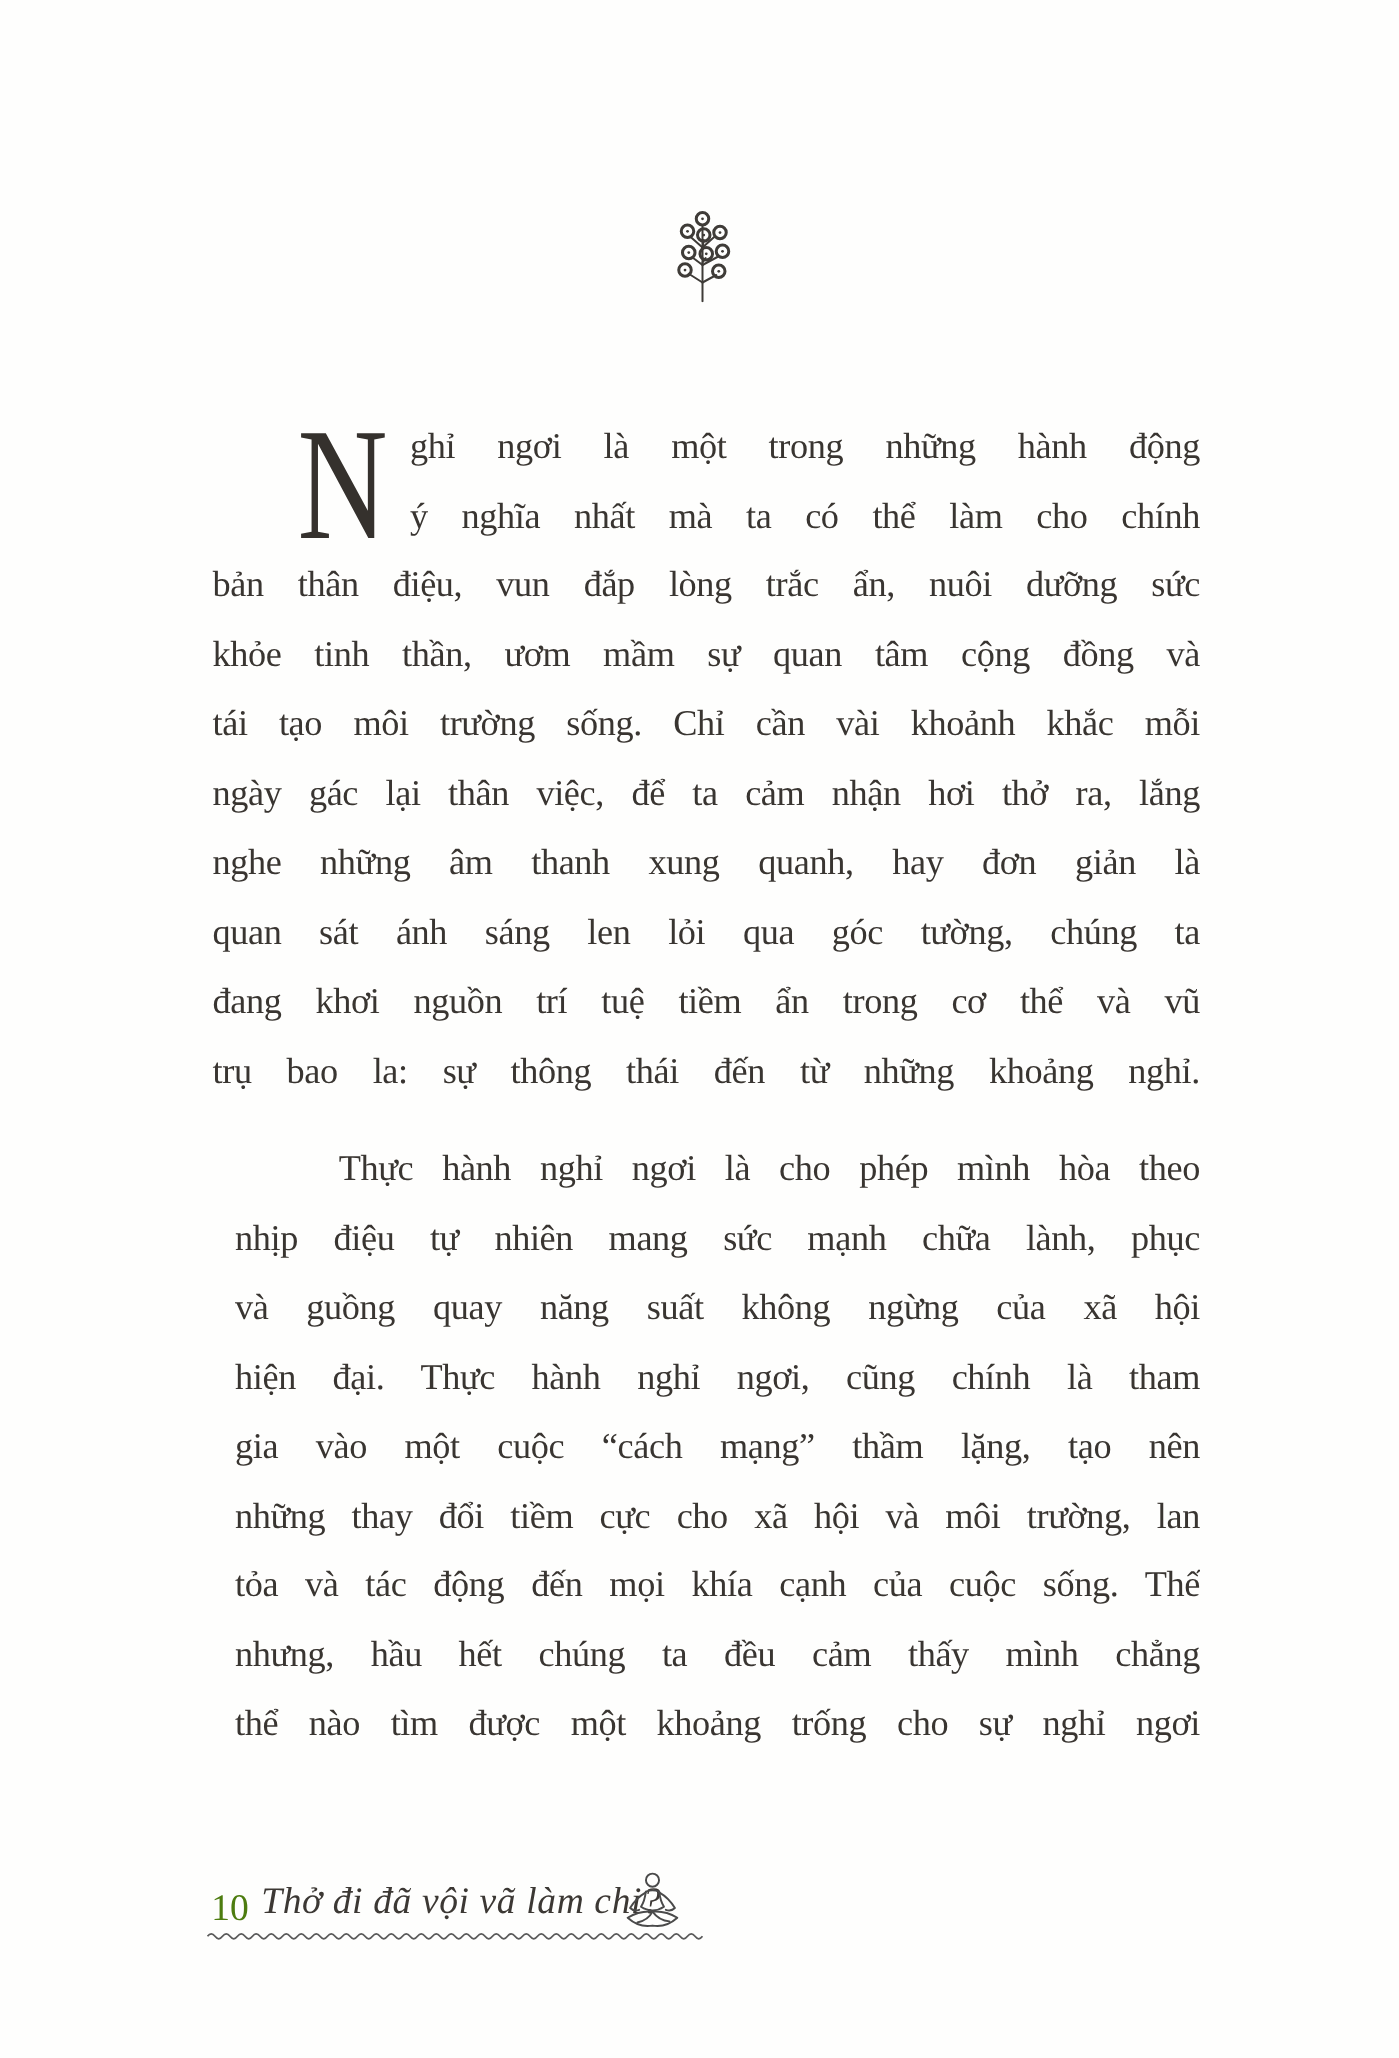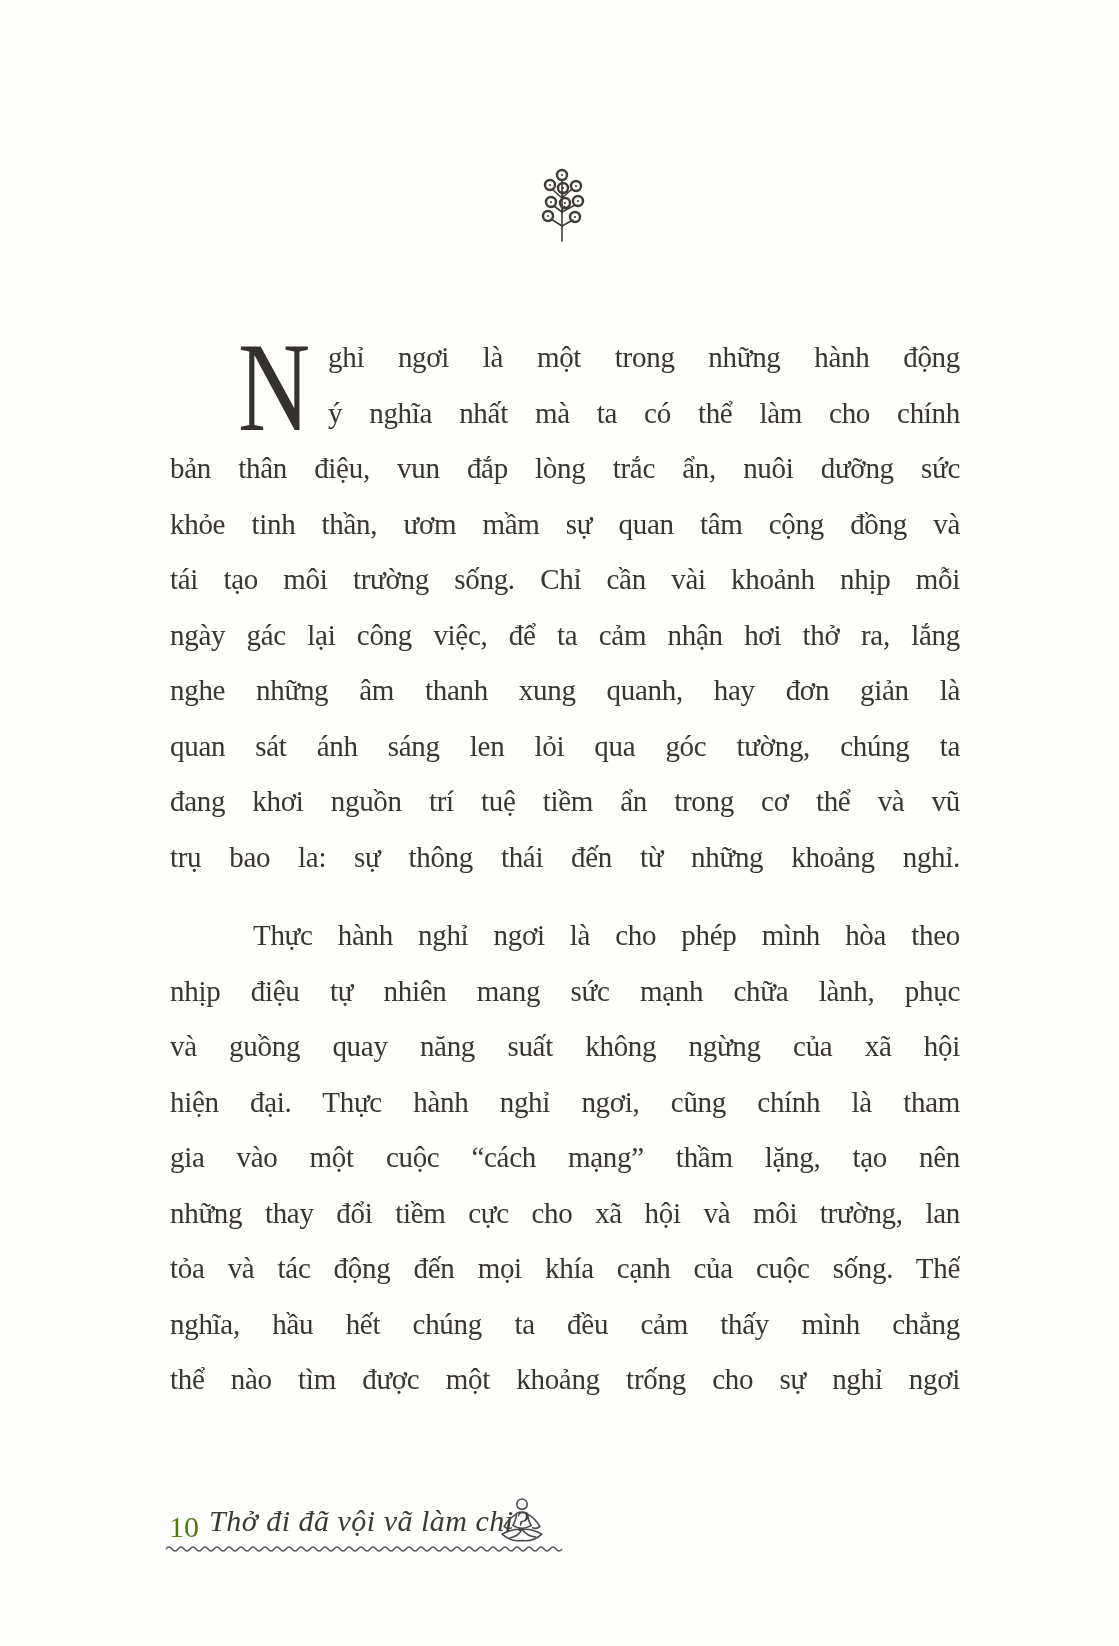--- a/index.html
+++ b/index.html
@@ -35,21 +35,21 @@
   .para1{position:relative;}
   .para1 .dc{padding-left:158px;}
   .dropcap{
     position:absolute;left:68px;top:-7px;
     font-size:128px;line-height:1;
     transform:scaleX(0.78);
     transform-origin:left top;
     letter-spacing:0;
     color:#35312d;
   }
-  .para2{margin-top:23px;}
+  .para2{margin-top:23px;margin-left:18px;}
   .para2 .first{padding-left:83px;}
   
   .footer{
     position:absolute;left:169px;top:1498px;width:790px;height:64px;
   }
   .pagenum{
     position:absolute;left:0;top:12px;
     font-size:30px;color:#4d7c0f;
   }
   .runtitle{
@@ -106,37 +106,37 @@
   </div>
 
   <div class="content">
 
     <div class="para1">
       <span class="dropcap">N</span>
       <div class="line dc">ghỉ ngơi là một trong những hành động</div>
       <div class="line dc">ý nghĩa nhất mà ta có thể làm cho chính</div>
       <div class="line">bản thân điệu, vun đắp lòng trắc ẩn, nuôi dưỡng sức</div>
       <div class="line">khỏe tinh thần, ươm mầm sự quan tâm cộng đồng và</div>
-      <div class="line">tái tạo môi trường sống. Chỉ cần vài khoảnh nhịp mỗi</div>
-      <div class="line">ngày gác lại công việc, để ta cảm nhận hơi thở ra, lắng</div>
+      <div class="line">tái tạo môi trường sống. Chỉ cần vài khoảnh khắc mỗi</div>
+      <div class="line">ngày gác lại thân việc, để ta cảm nhận hơi thở ra, lắng</div>
       <div class="line">nghe những âm thanh xung quanh, hay đơn giản là</div>
       <div class="line">quan sát ánh sáng len lỏi qua góc tường, chúng ta</div>
       <div class="line">đang khơi nguồn trí tuệ tiềm ẩn trong cơ thể và vũ</div>
       <div class="line">trụ bao la: sự thông thái đến từ những khoảng nghỉ.</div>
     </div>
 
     <div class="para2">
       <div class="line first">Thực hành nghỉ ngơi là cho phép mình hòa theo</div>
       <div class="line">nhịp điệu tự nhiên mang sức mạnh chữa lành, phục</div>
       <div class="line">và guồng quay năng suất không ngừng của xã hội</div>
       <div class="line">hiện đại. Thực hành nghỉ ngơi, cũng chính là tham</div>
       <div class="line">gia vào một cuộc “cách mạng” thầm lặng, tạo nên</div>
       <div class="line">những thay đổi tiềm cực cho xã hội và môi trường, lan</div>
       <div class="line">tỏa và tác động đến mọi khía cạnh của cuộc sống. Thế</div>
-      <div class="line">nghĩa, hầu hết chúng ta đều cảm thấy mình chẳng</div>
+      <div class="line">nhưng, hầu hết chúng ta đều cảm thấy mình chẳng</div>
       <div class="line">thể nào tìm được một khoảng trống cho sự nghỉ ngơi</div>
     </div>
 
   </div>
 
   <div class="footer">
     <span class="pagenum">10</span>
     <span class="runtitle">Thở đi đã vội vã làm chi?</span>
 
     <span class="medicon">

